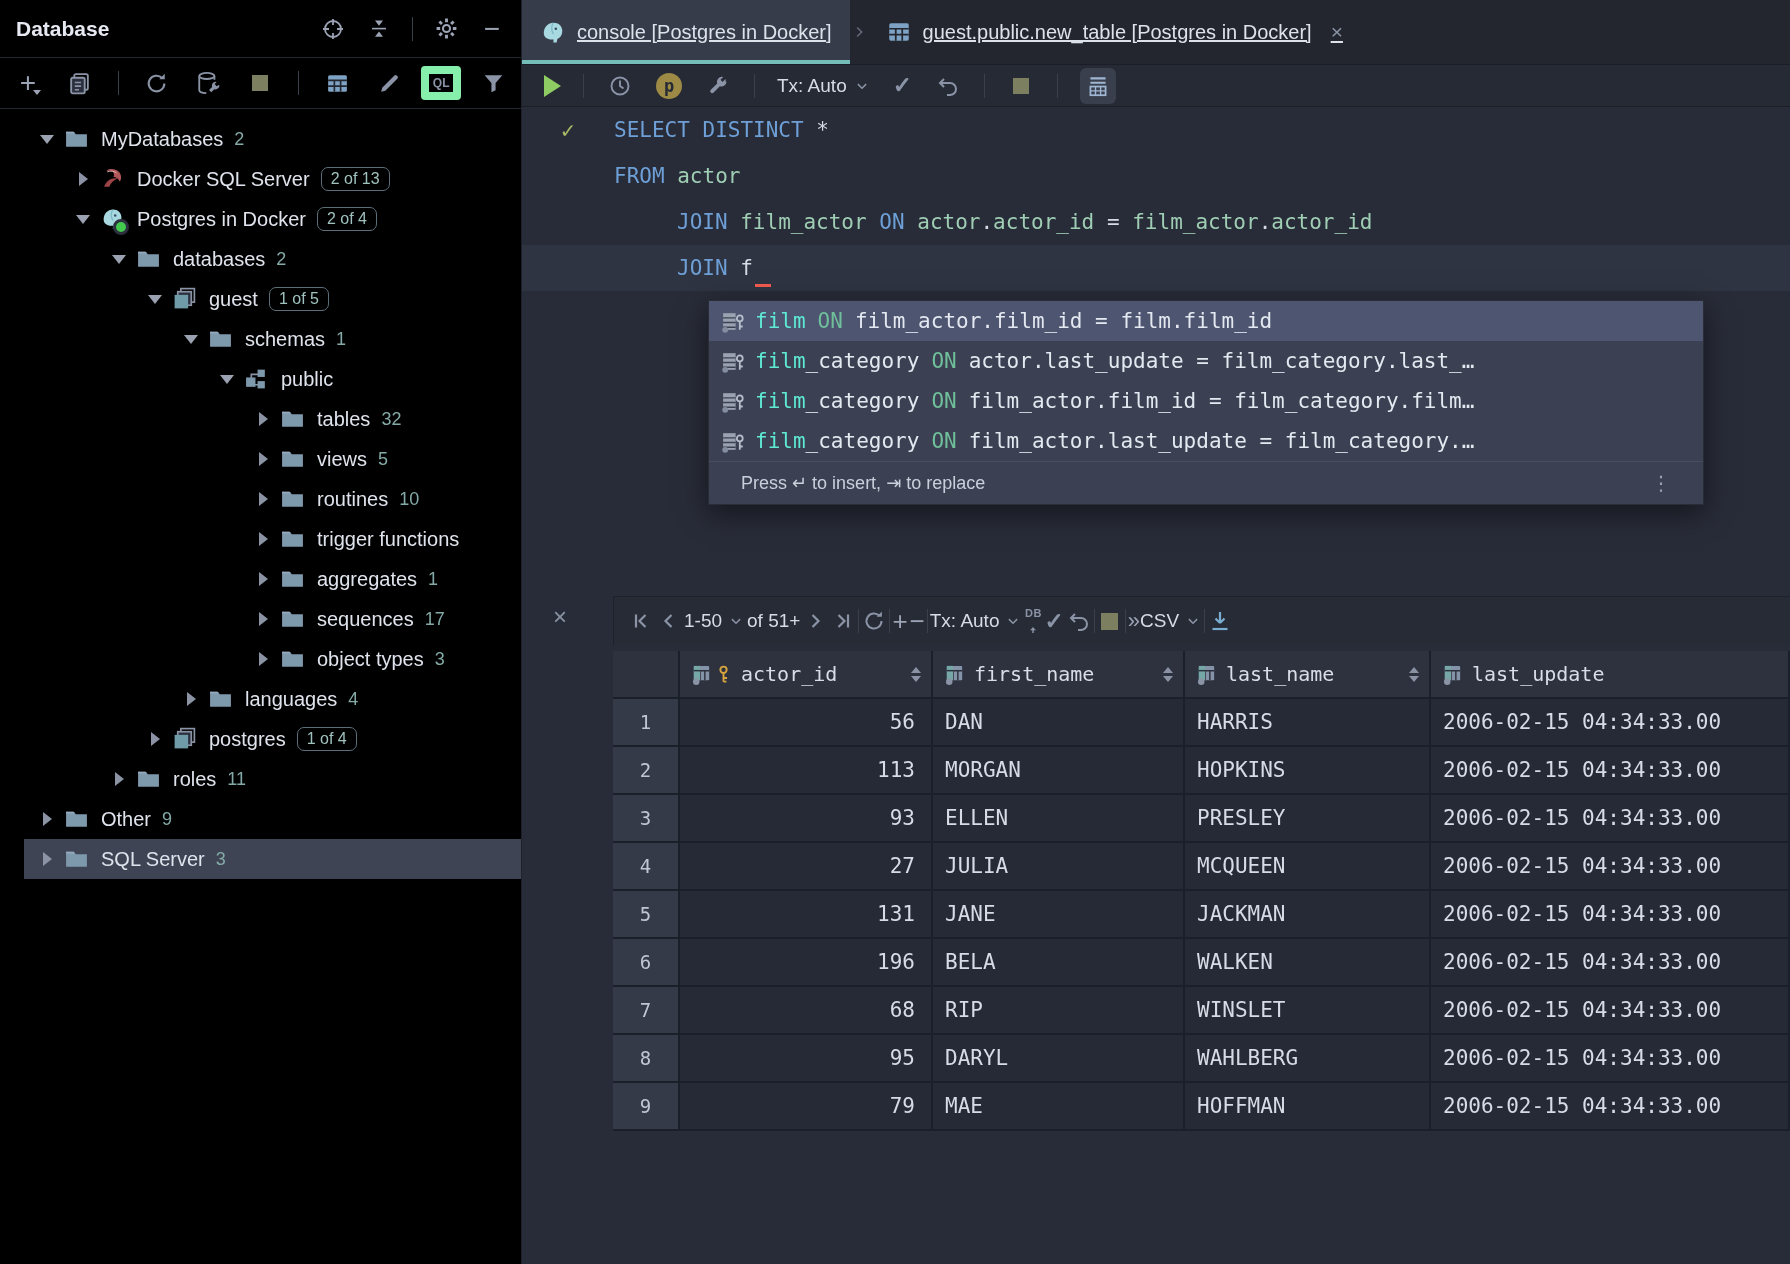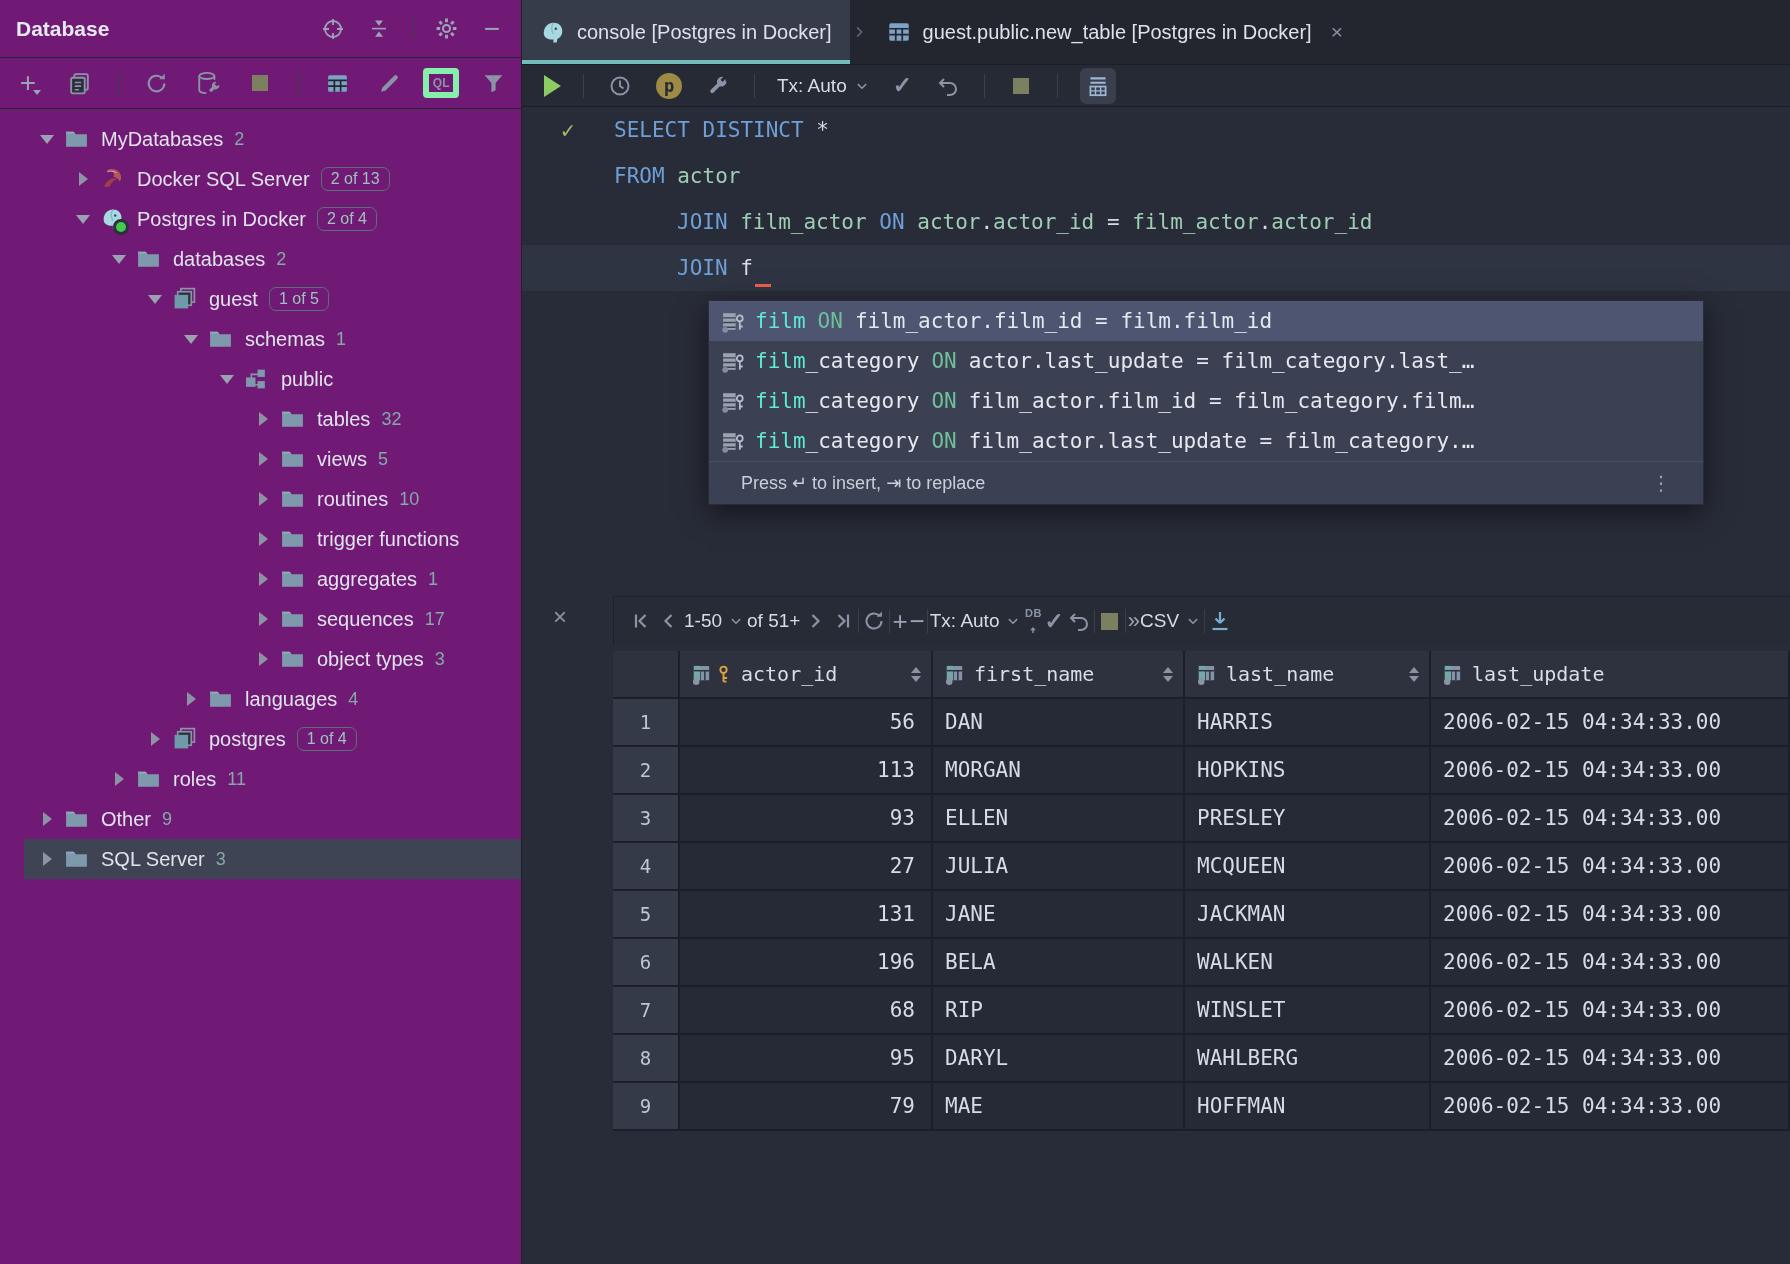--- a/index.html
+++ b/index.html
@@ -2,30 +2,30 @@
 <html><head>
 <meta charset="utf-8">
 <style>
   html,body{margin:0;padding:0;background:#1b1e26;}
   #app{position:relative;width:1790px;height:1264px;background:#282c38;overflow:hidden;
        font-family:"Liberation Sans",sans-serif;color:#dfe3ec;}
   .div-v{width:1px;height:24px;background:#3a3f4c;flex:0 0 1px;}
   svg.ic{display:block;}
 
   
-  #left-panel{position:absolute;left:0;top:0;width:522px;height:1264px;background:#701a75;
+  #left-panel{position:absolute;left:0;top:0;width:522px;height:1264px;background:#000000;
               border-right:1px solid #1d212b;box-sizing:border-box;}
   .pheader{height:57px;display:flex;align-items:center;padding:0 16px;gap:20px;border-bottom:1px solid #23272f;}
   .ptitle{font-size:21px;font-weight:600;color:#e6e9f1;margin-right:auto;}
   .hic{width:26px;height:26px;display:flex;align-items:center;justify-content:center;color:#9ba3b5;}
   .ptoolbar{height:50px;display:flex;align-items:center;padding:0 14px;gap:24px;border-bottom:1px solid #23272f;}
   .tbic{width:28px;height:28px;display:flex;align-items:center;justify-content:center;color:#9ba3b5;position:relative;}
   .glyph28{font-size:28px;line-height:1;color:#9ba3b5;}
   .stop-sq{width:16px;height:16px;background:#7d8060;}
-  .ql-badge{border:6px solid #86efac;border-radius:4px;font-size:12px;font-weight:bold;color:#8a94a6;padding:3px 4px;line-height:1;}
+  .ql-badge{border:8px solid #86efac;border-radius:4px;font-size:12px;font-weight:bold;color:#8a94a6;padding:3px 4px;line-height:1;}
   .plus-caret{position:absolute;right:1px;bottom:2px;width:0;height:0;border-left:4px solid transparent;border-right:4px solid transparent;border-top:5px solid #9ba3b5;}
 
   
   #tree{padding-top:10px;padding-left:24px;}
   .trow{height:40px;display:flex;align-items:center;}
   .trow.sel{background:#3e4454;}
   .l0{padding-left:10px}.l1{padding-left:46px}.l2{padding-left:82px}.l3{padding-left:118px}
   .l4{padding-left:154px}.l5{padding-left:190px}.l6{padding-left:226px}
   .tw{width:26px;flex:0 0 26px;display:flex;align-items:center;justify-content:center;}
   .tri-exp{width:0;height:0;border-left:7px solid transparent;border-right:7px solid transparent;border-top:9px solid #9aa2b2;}
@@ -33,21 +33,21 @@
   .ticon{width:26px;height:26px;flex:0 0 26px;margin-left:4px;margin-right:11px;position:relative;}
   .ticon svg{width:25px;height:25px;}
   .dot{position:absolute;right:-3px;bottom:-3px;width:10px;height:10px;border-radius:50%;background:#43c94e;border:3px solid #2c303e;}
   .tl{font-size:20px;color:#dfe3ec;white-space:nowrap;}
   .tc{margin-left:11px;font-size:18px;color:#84aaa7;}
   .badge{margin-left:11px;font-size:16px;color:#9fc2be;border:1px solid #5b6f79;border-radius:7px;padding:2px 9px;white-space:nowrap;}
 
   
   #tabbar{position:absolute;left:522px;top:0;width:1268px;height:65px;background:#23262f;
           display:flex;align-items:stretch;border-bottom:1px solid #1b1e26;box-sizing:border-box;}
-  .tab{display:flex;align-items:center;gap:11px;padding:0 18px;font-size:20px;color:#dce1ea;position:relative;white-space:nowrap;}
+  .tab{display:flex;align-items:center;gap:11px;padding:0 18px;font-size:20px;color:#dce1ea;position:relative;white-space:nowrap;text-decoration:underline;}
   .tab.active{background:#373c4a;}
   .tab.active::after{content:"";position:absolute;left:0;right:0;bottom:0;height:4px;background:#74bcb8;}
   .tab .ticonsm{width:26px;height:26px;}
   .tab .ticonsm svg{width:26px;height:26px;}
   .tabx{font-size:21px;color:#8a93a3;margin-left:8px;}
   .tab-scroll{display:flex;align-items:center;opacity:.6;}
 
   
   #edtoolbar{position:absolute;left:522px;top:65px;width:1268px;height:42px;background:#262a34;
              display:flex;align-items:center;padding-left:22px;gap:22px;border-bottom:1px solid #1b1e26;box-sizing:border-box;}

